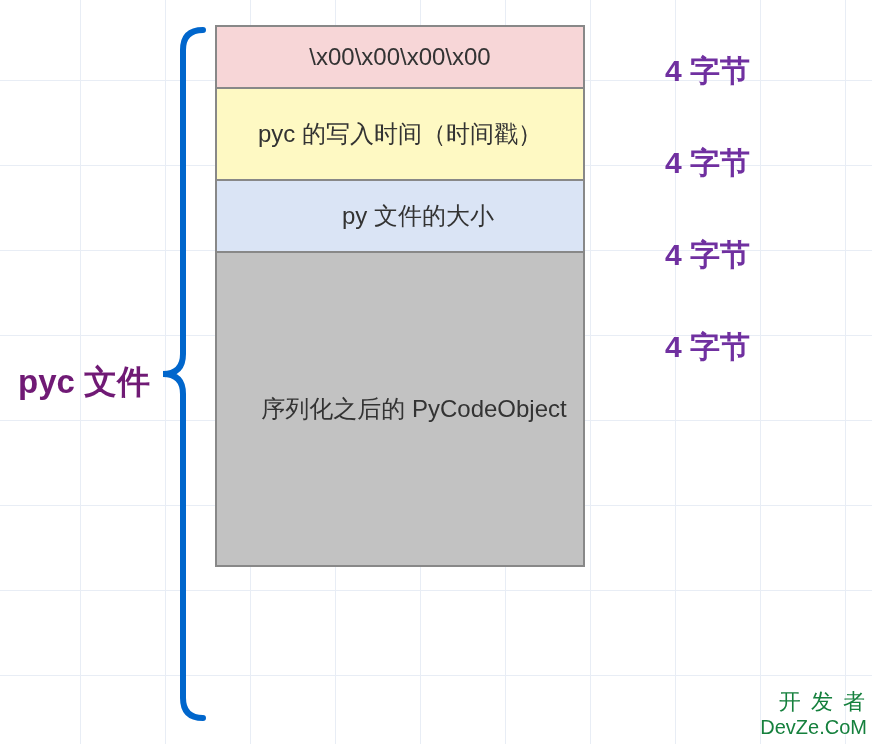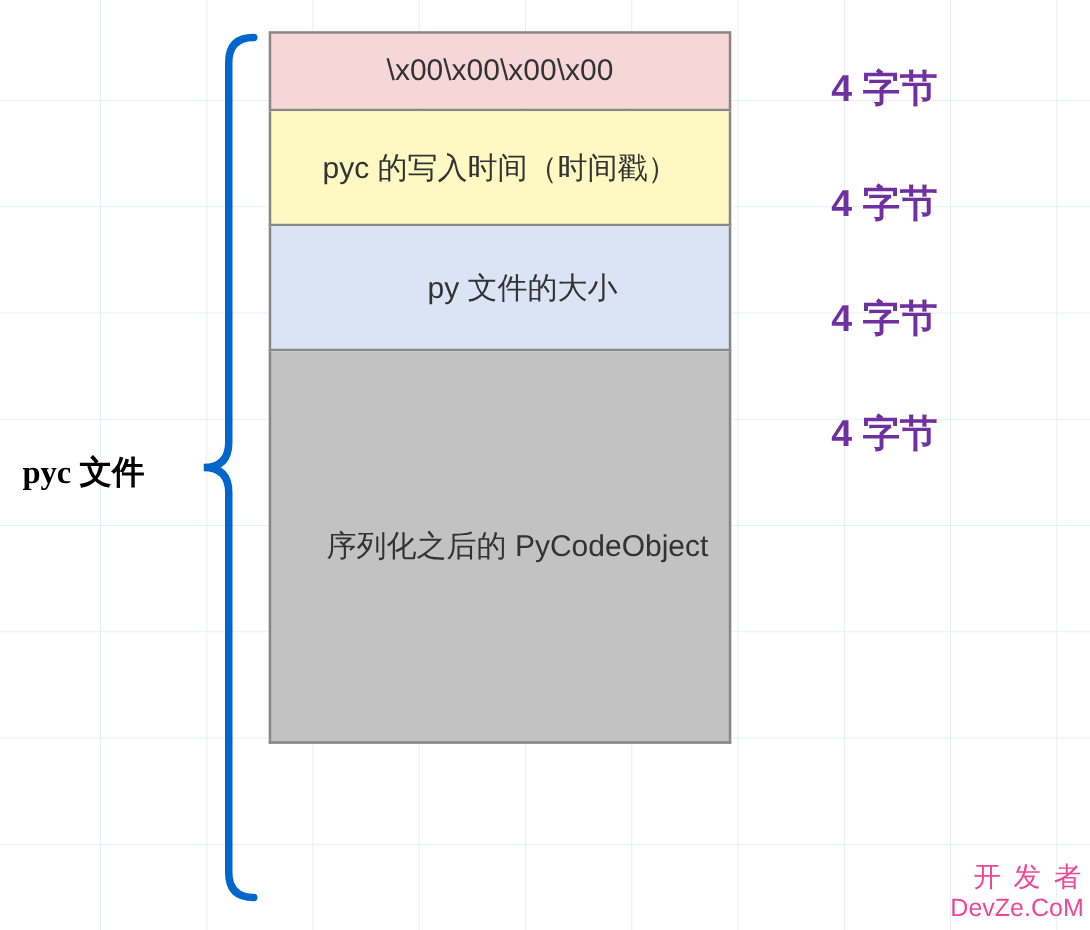--- a/index.html
+++ b/index.html
@@ -28,24 +28,23 @@
       width: 872px;
       height: 700px;
       display: flex;
       align-items: center;
     }
     
     .label-left {
       position: absolute;
       left: 18px;
       top: 335px;
-      color: #000000;
-      font-size: 26px;
+      color: #701a75;
+      font-size: 33px;
       font-weight: bold;
-      font-family: Liberation Serif, serif;
     }
     
     .bracket {
       position: absolute;
       left: 148px;
       top: 0;
       height: 698px;
       width: 60px;
     }
     
@@ -84,21 +83,21 @@
       height: 64px;
       background-color: #f7d6d7;
     }
     
     .row-3 {
       height: 92px;
       background-color: #fef9c3;
     }
     
     .row-4 {
-      height: 100px;
+      height: 72px;
       background-color: #dae4f5;
       padding-left: 36px;
     }
     
     .row-5 {
       height: 314px;
       background-color: #c2c2c2;
       padding-left: 28px;
     }
     
@@ -116,21 +115,21 @@
       font-size: 30px;
       font-weight: 700;
       padding-left: 45px;
     }
     
     .watermark {
       position: absolute;
       right: 5px;
       bottom: 5px;
       text-align: right;
-      color: #ec4899;
+      color: #15803d;
       font-size: 22px;
       line-height: 1.2;
       letter-spacing: 2px;
     }
     
     .watermark .line2 {
       letter-spacing: 0;
       font-size: 20px;
     }
   </style>

